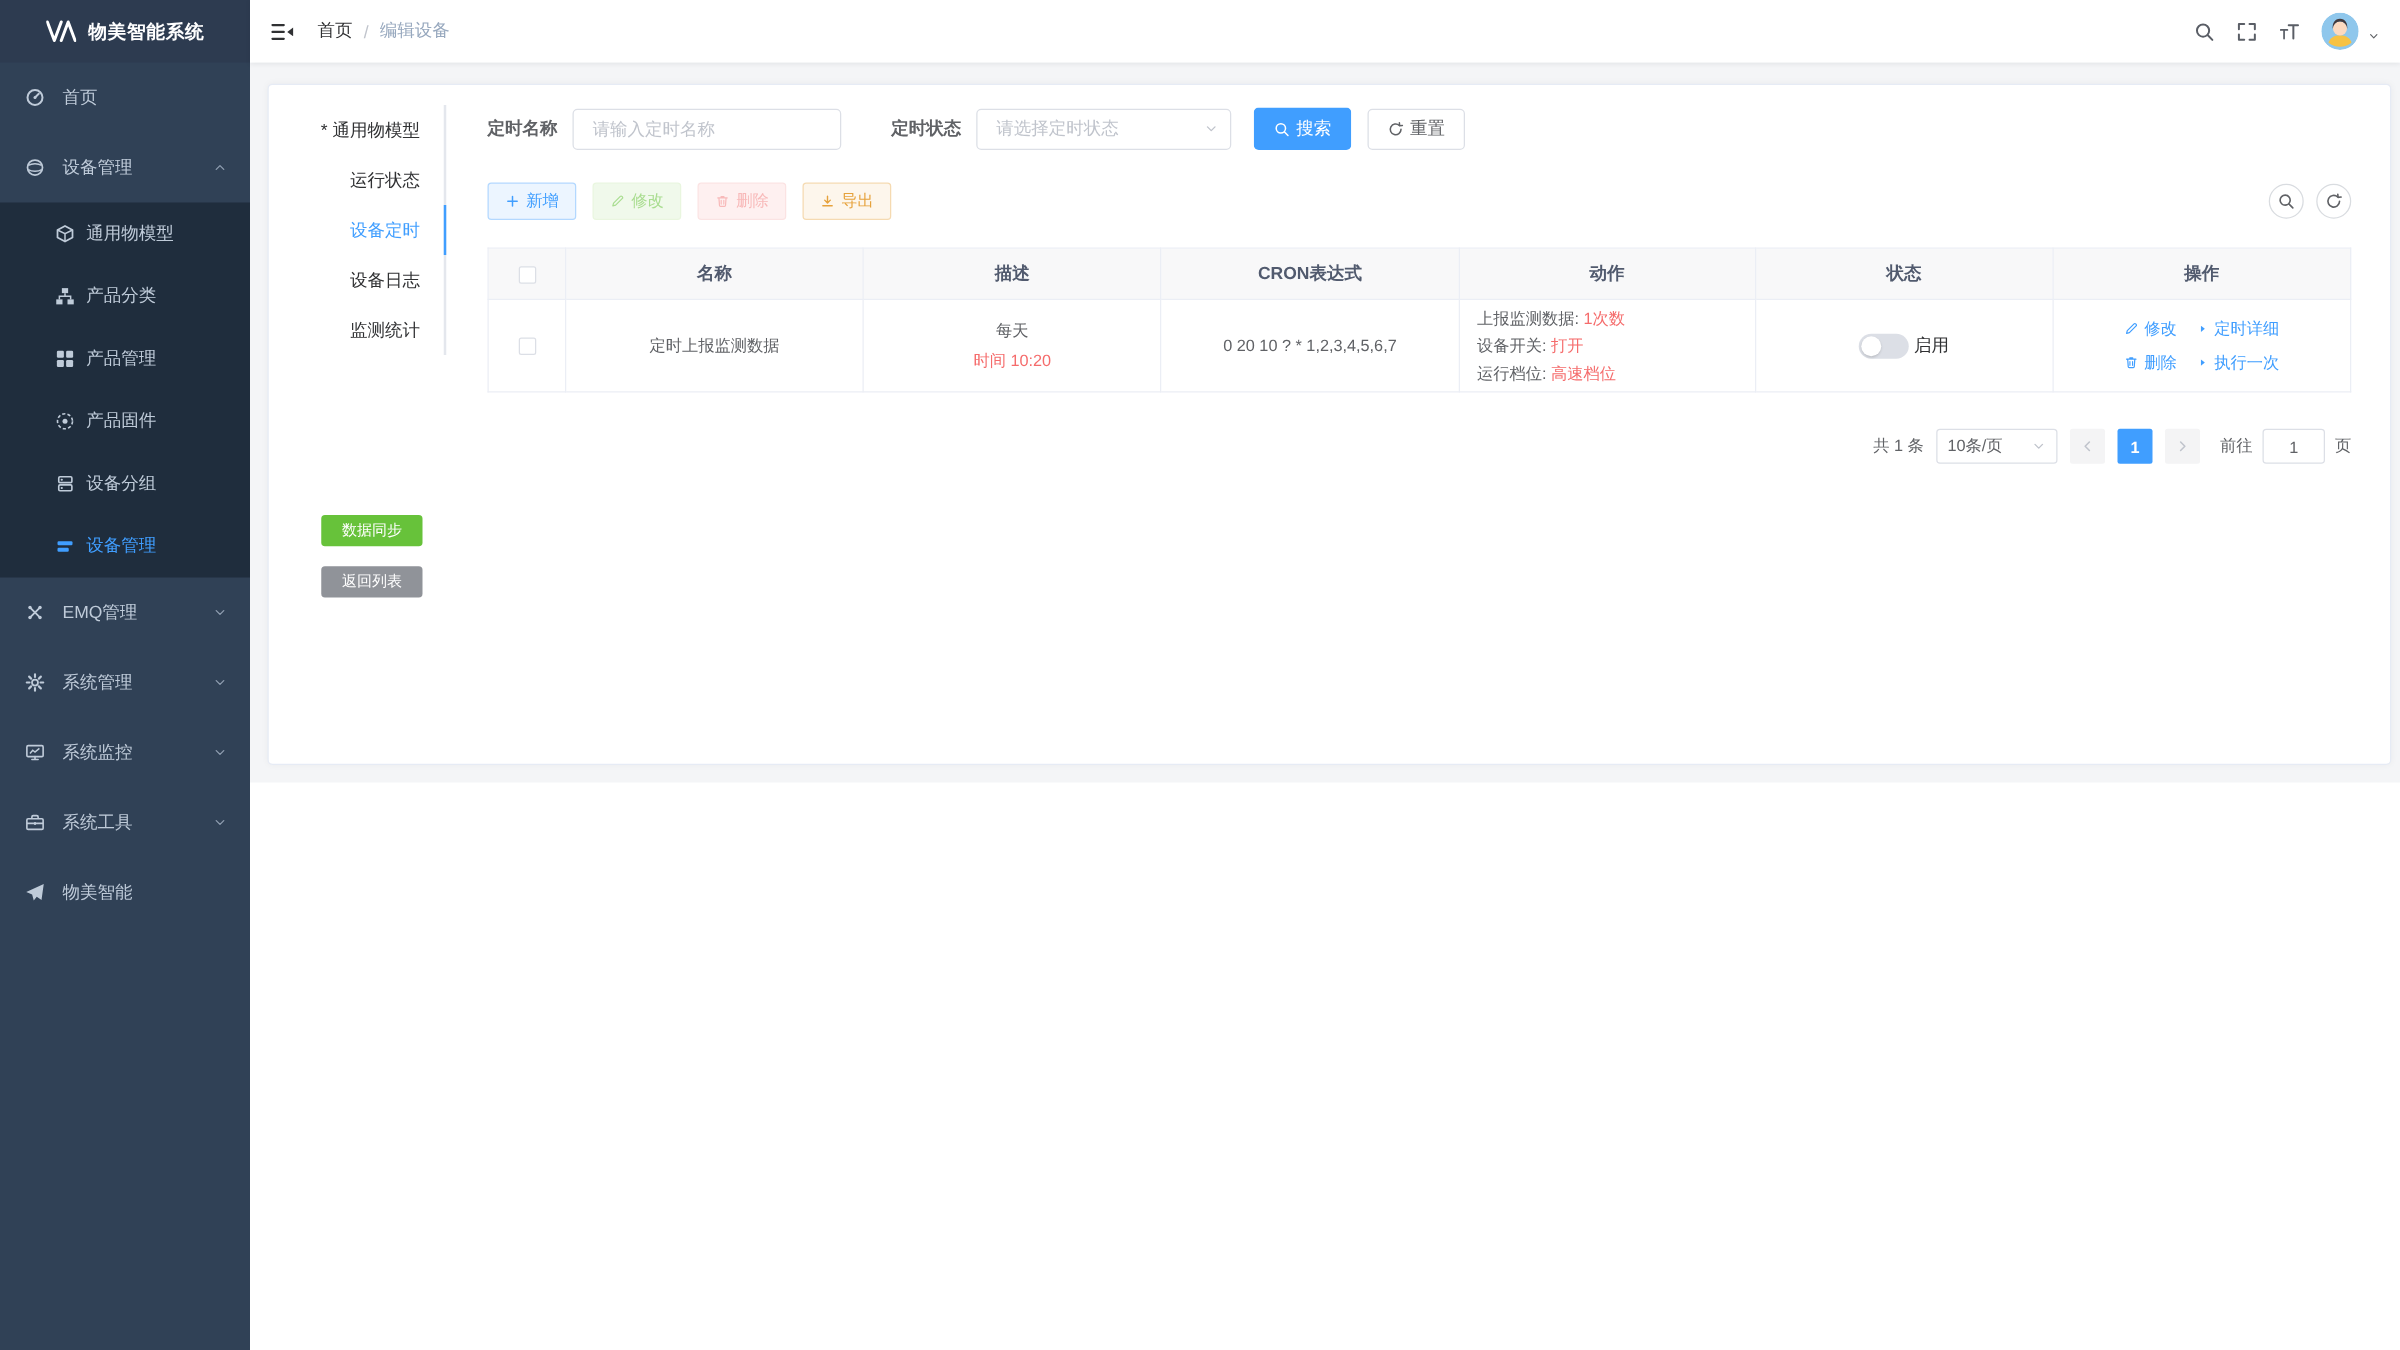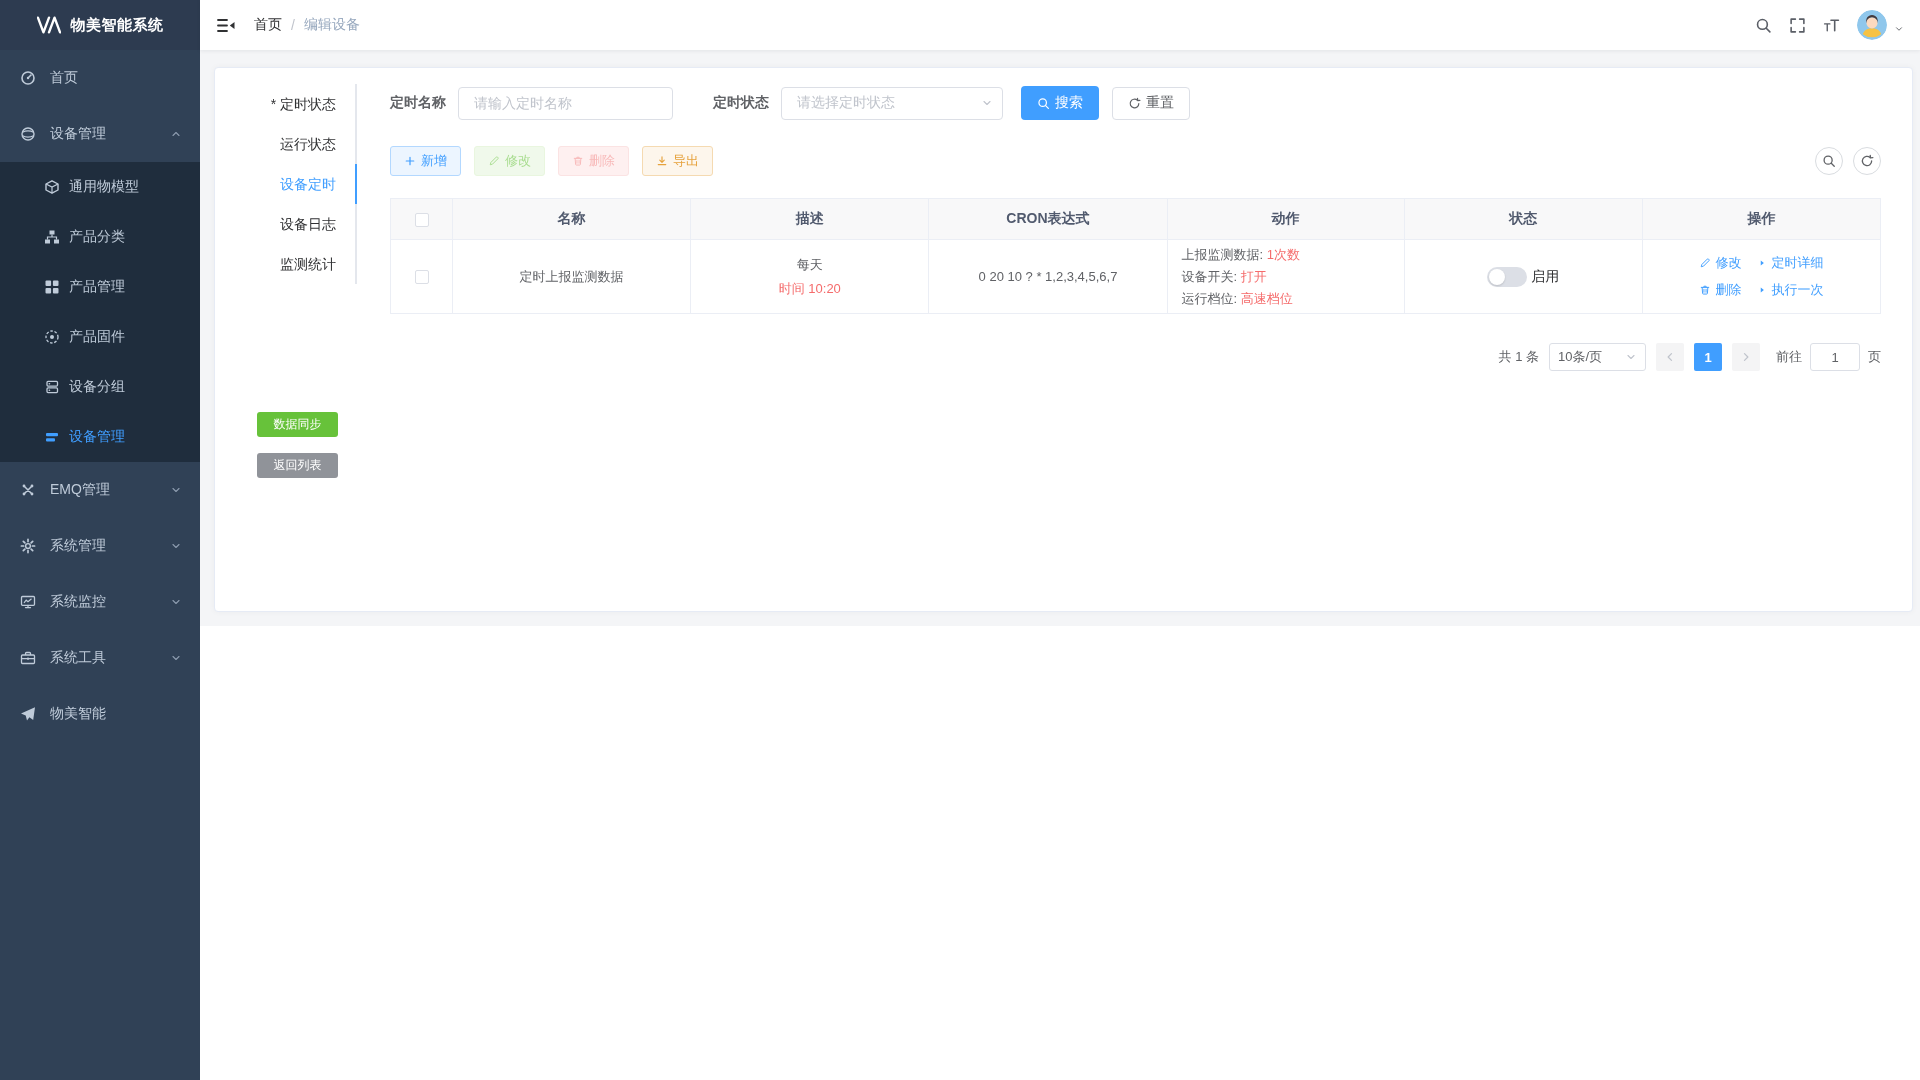--- a/index.html
+++ b/index.html
@@ -50,21 +50,21 @@
   .btn-back { background:#909399; margin-top:16px; }
 
   .pane { flex:1; min-width:0; padding:18px 31px 0 33px; }
 
   
   .filter-row { display:flex; align-items:center; }
   .f-label { font-size:14px; font-weight:700; color:#606266; margin-right:12px; white-space:nowrap; }
   .f-label.second { margin-left:40px; }
   .text-input { width:215px; height:33px; border:1px solid #dcdfe6; border-radius:4px; padding:0 15px; font-size:14px; color:#c2410c; font-family:inherit; outline:none; }
   .text-input::placeholder { color:#c0c4cc; }
-  .select { width:222px; height:33px; border:1px solid #dcdfe6; border-radius:4px; background:#fff; display:flex; align-items:center; padding:0 28px 0 15px; position:relative; cursor:pointer; }
+  .select { width:204px; height:33px; border:1px solid #dcdfe6; border-radius:4px; background:#fff; display:flex; align-items:center; padding:0 28px 0 15px; position:relative; cursor:pointer; }
   .select .ph { font-size:14px; color:#c0c4cc; white-space:nowrap; }
   .select .chev { position:absolute; right:9px; width:12px; height:12px; color:#c0c4cc; display:flex; }
   .btn { display:inline-flex; align-items:center; justify-content:center; gap:5px; border-radius:4px; font-size:14px; cursor:pointer; border:1px solid transparent; font-family:inherit; white-space:nowrap; }
   .btn svg { flex-shrink:0; }
   .btn-search { margin-left:18px; height:33px; padding:16px 15px; background:#409eff; color:#fff; }
   .btn-reset { margin-left:13px; height:33px; padding:0 15px; background:#fff; border-color:#dcdfe6; color:#606266; }
 
   
   .toolbar-row { margin-top:26px; display:flex; align-items:center; }
   .btn-plain { height:30px; padding:0 13px; border-radius:3px; font-size:13px; margin-right:13px; }
@@ -411,21 +411,21 @@
             </span>
         </span>
       </div>
     </header>
 
     <div class="page">
       <div class="card">
 
         <div class="tabs-col">
           <div class="tabs-list">
-            <div class="tab">* 定时状态</div>
+            <div class="tab">* 通用物模型</div>
             <div class="tab">运行状态</div>
             <div class="tab active">设备定时</div>
             <div class="tab">设备日志</div>
             <div class="tab">监测统计</div>
           </div>
           <div class="side-btns">
             <button class="side-btn btn-sync">数据同步</button>
             <button class="side-btn btn-back">返回列表</button>
           </div>
         </div>

